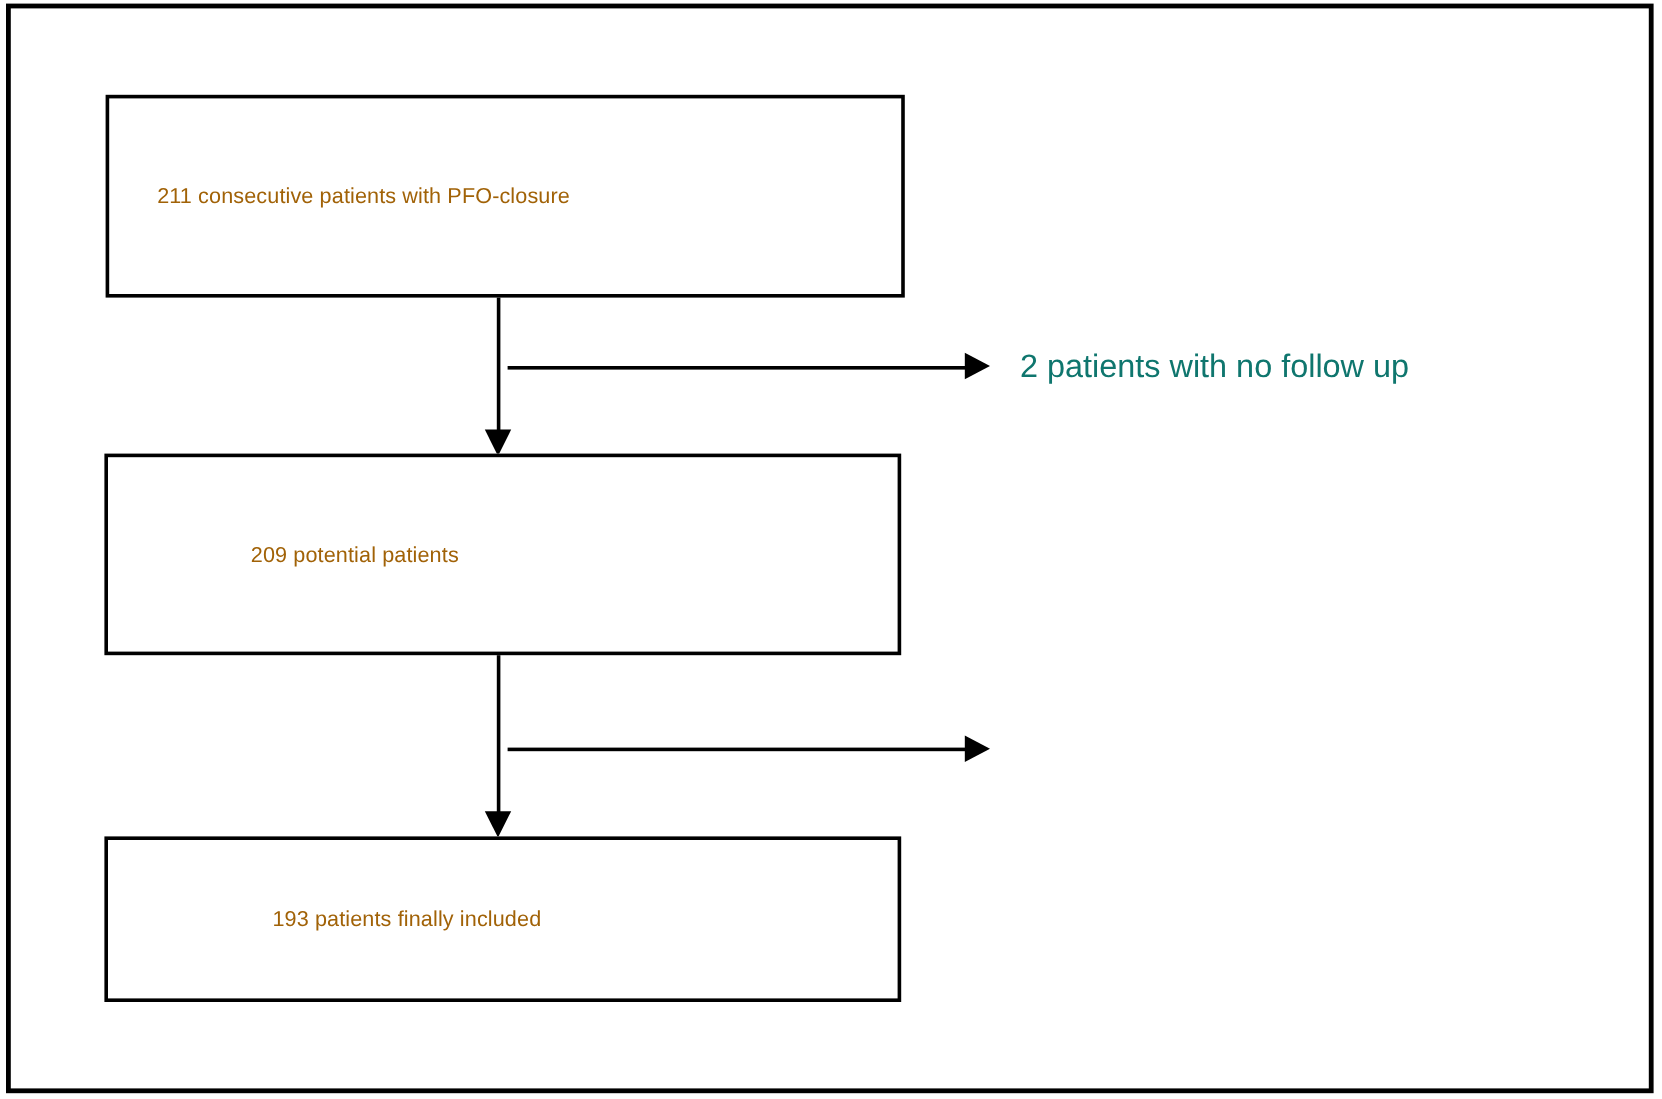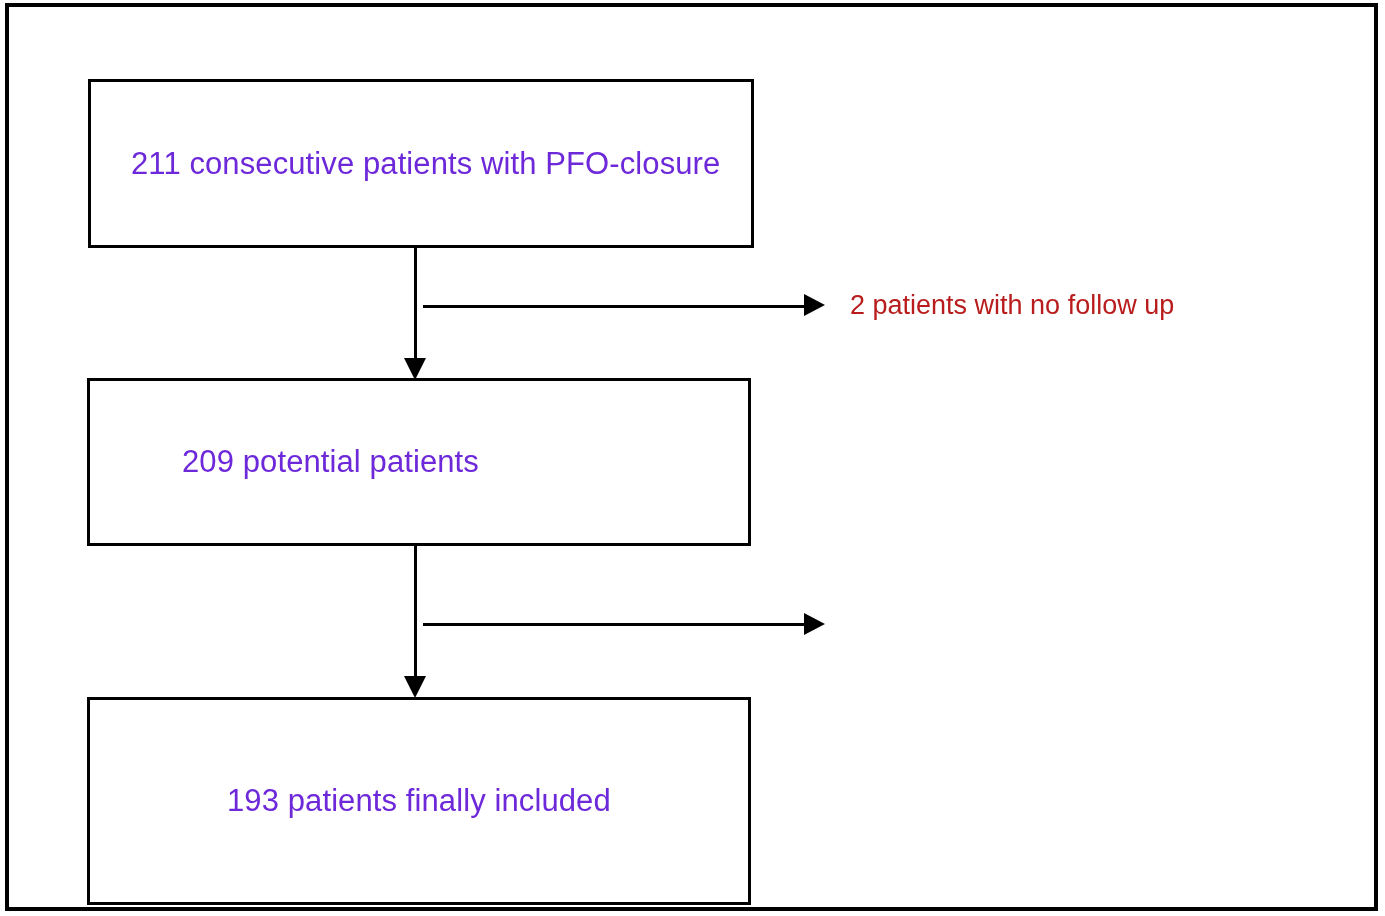--- a/index.html
+++ b/index.html
@@ -34,45 +34,45 @@
   .flow-box {
     position: absolute;
     border: 3px solid #000000;
     box-sizing: border-box;
     background: #ffffff;
     display: flex;
     align-items: center;
     justify-content: flex-start;
   }
   .flow-box .box-label {
-    font-size: 31px;
+    font-size: 18px;
     line-height: 1.15;
-    color: #6d28d9;
+    color: #a16207;
     white-space: nowrap;
     letter-spacing: 0.1px;
   }
   #box-1 {
     left: 79px;
     top: 72px;
     width: 666px;
     height: 169px;
   }
   #box-1 .box-label { padding-left: 40px; }
   #box-2 {
     left: 78px;
     top: 371px;
     width: 664px;
     height: 168px;
   }
-  #box-2 .box-label { padding-left: 92px; }
+  #box-2 .box-label { padding-left: 119px; }
   #box-3 {
     left: 78px;
     top: 690px;
     width: 664px;
-    height: 208px;
+    height: 138px;
   }
   #box-3 .box-label { padding-left: 137px; }
 
   
   .v-line {
     position: absolute;
     width: 3px;
     background: #000000;
   }
   .h-line {
@@ -122,21 +122,21 @@
     border-left: 21px solid #000000;
   }
   #arrow-right-1 { left: 795px; top: 287px; }
   #arrow-right-2 { left: 795px; top: 606px; }
 
   
   .side-label {
     position: absolute;
     font-size: 27px;
     line-height: 1.25;
-    color: #b91c1c;
+    color: #0f766e;
     white-space: pre-line;
   }
   #exclusion-label-1 {
     left: 841px;
     top: 282px;
   }
   #exclusion-label-2 {
     left: 848px;
     top: 587px;
     text-align: center;

